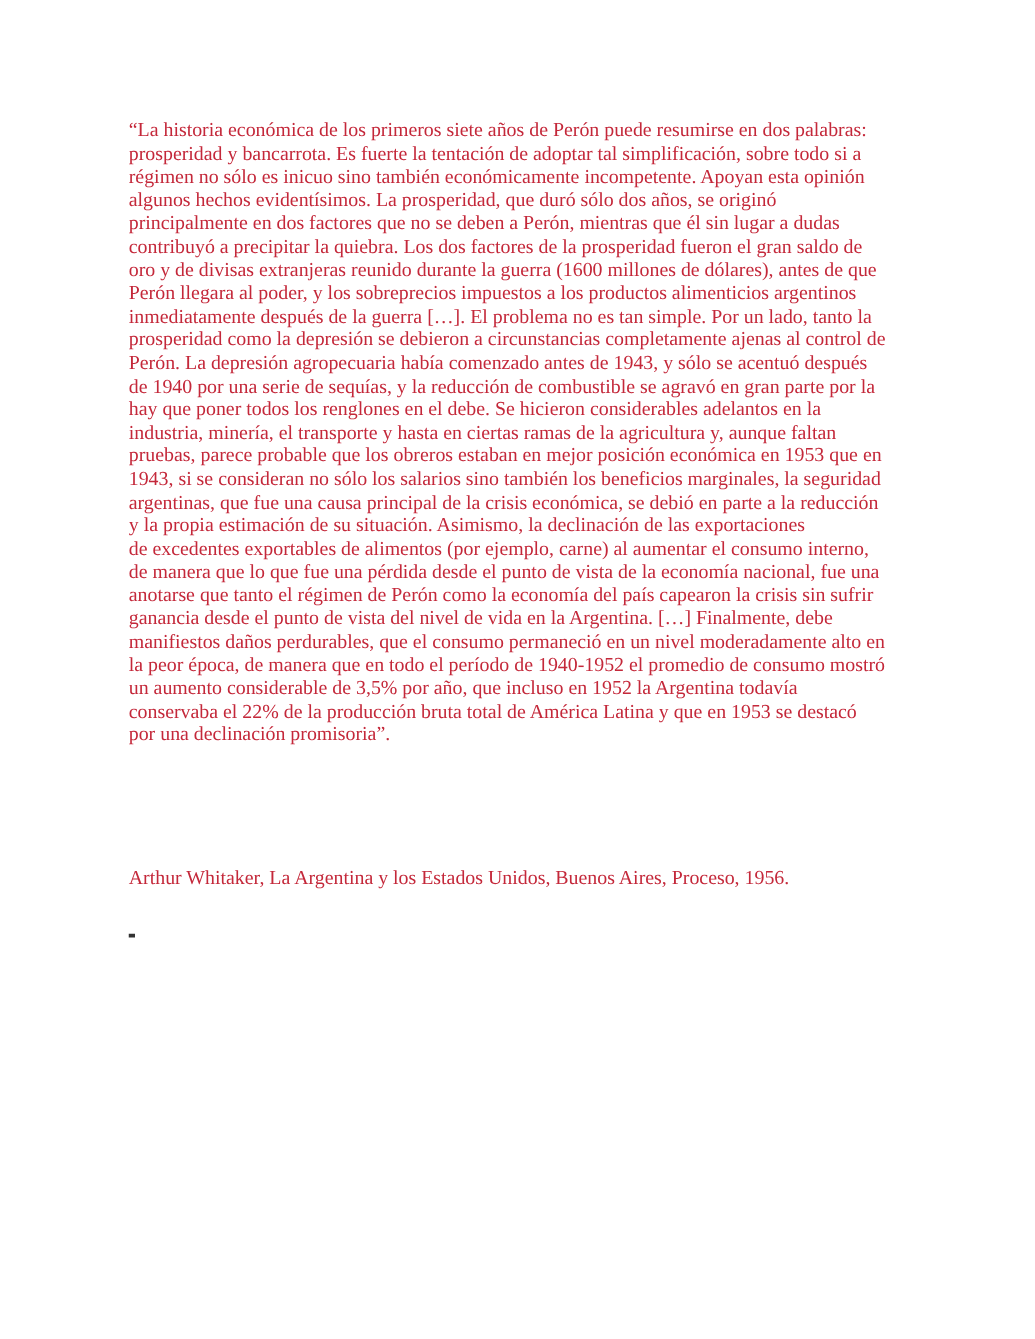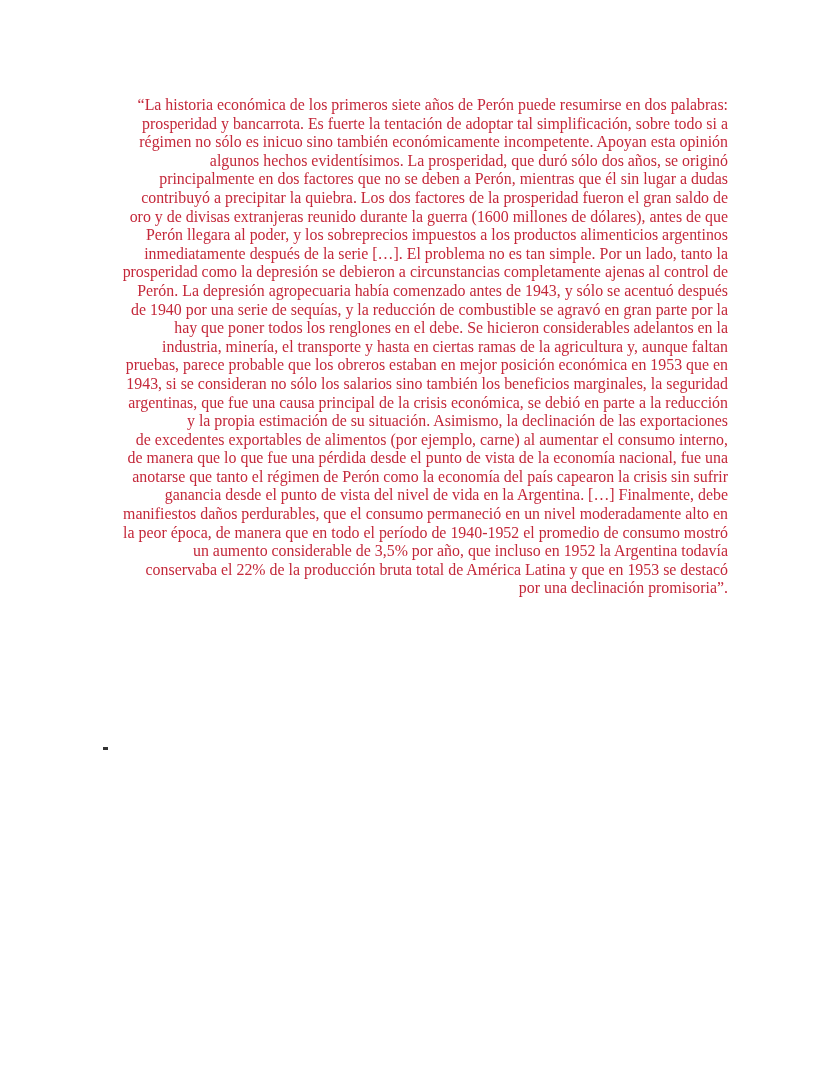--- a/index.html
+++ b/index.html
@@ -23,21 +23,20 @@
       line-height: 18.6px;
       color: #c4283a;
     }
     .quote {
       margin: 0;
       white-space: normal;
     }
     .quote .line {
       display: block;
       white-space: nowrap;
-      text-align: right;
     }
     .citation {
       position: absolute;
       left: 0;
       top: 598px;
       margin: 0;
       white-space: nowrap;
     }
     .marker {
       position: absolute;
@@ -54,36 +53,37 @@
 <div class="page">
   <p class="quote">
     <span class="line">“La historia económica de los primeros siete años de Perón puede resumirse en dos palabras:</span>
     <span class="line">prosperidad y bancarrota. Es fuerte la tentación de adoptar tal simplificación, sobre todo si a</span>
     <span class="line">régimen no sólo es inicuo sino también económicamente incompetente. Apoyan esta opinión</span>
     <span class="line">algunos hechos evidentísimos. La prosperidad, que duró sólo dos años, se originó</span>
     <span class="line">principalmente en dos factores que no se deben a Perón, mientras que él sin lugar a dudas</span>
     <span class="line">contribuyó a precipitar la quiebra. Los dos factores de la prosperidad fueron el gran saldo de</span>
     <span class="line">oro y de divisas extranjeras reunido durante la guerra (1600 millones de dólares), antes de que</span>
     <span class="line">Perón llegara al poder, y los sobreprecios impuestos a los productos alimenticios argentinos</span>
-    <span class="line">inmediatamente después de la serie […]. El problema no es tan simple. Por un lado, tanto la</span>
+    <span class="line">inmediatamente después de la guerra […]. El problema no es tan simple. Por un lado, tanto la</span>
     <span class="line">prosperidad como la depresión se debieron a circunstancias completamente ajenas al control de</span>
     <span class="line">Perón. La depresión agropecuaria había comenzado antes de 1943, y sólo se acentuó después</span>
     <span class="line">de 1940 por una serie de sequías, y la reducción de combustible se agravó en gran parte por la</span>
     <span class="line">hay que poner todos los renglones en el debe. Se hicieron considerables adelantos en la</span>
     <span class="line">industria, minería, el transporte y hasta en ciertas ramas de la agricultura y, aunque faltan</span>
     <span class="line">pruebas, parece probable que los obreros estaban en mejor posición económica en 1953 que en</span>
     <span class="line">1943, si se consideran no sólo los salarios sino también los beneficios marginales, la seguridad</span>
     <span class="line">argentinas, que fue una causa principal de la crisis económica, se debió en parte a la reducción</span>
     <span class="line">y la propia estimación de su situación. Asimismo, la declinación de las exportaciones</span>
     <span class="line">de excedentes exportables de alimentos (por ejemplo, carne) al aumentar el consumo interno,</span>
     <span class="line">de manera que lo que fue una pérdida desde el punto de vista de la economía nacional, fue una</span>
     <span class="line">anotarse que tanto el régimen de Perón como la economía del país capearon la crisis sin sufrir</span>
     <span class="line">ganancia desde el punto de vista del nivel de vida en la Argentina. […] Finalmente, debe</span>
     <span class="line">manifiestos daños perdurables, que el consumo permaneció en un nivel moderadamente alto en</span>
     <span class="line">la peor época, de manera que en todo el período de 1940-1952 el promedio de consumo mostró</span>
     <span class="line">un aumento considerable de 3,5% por año, que incluso en 1952 la Argentina todavía</span>
     <span class="line">conservaba el 22% de la producción bruta total de América Latina y que en 1953 se destacó</span>
     <span class="line">por una declinación promisoria”.</span>
   </p>
 
+  <p class="citation">Arthur Whitaker, La Argentina y los Estados Unidos, Buenos Aires, Proceso, 1956.</p>
 
   <div class="marker"></div>
 </div>
 
 </body></html>

